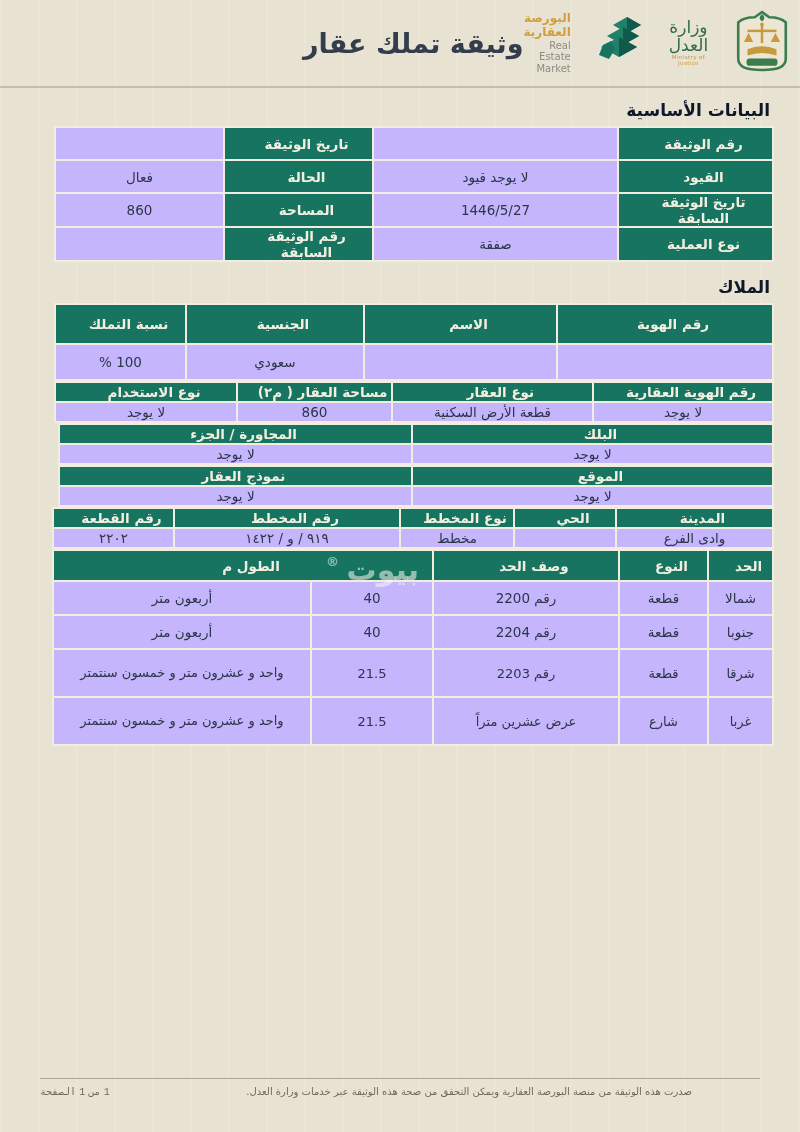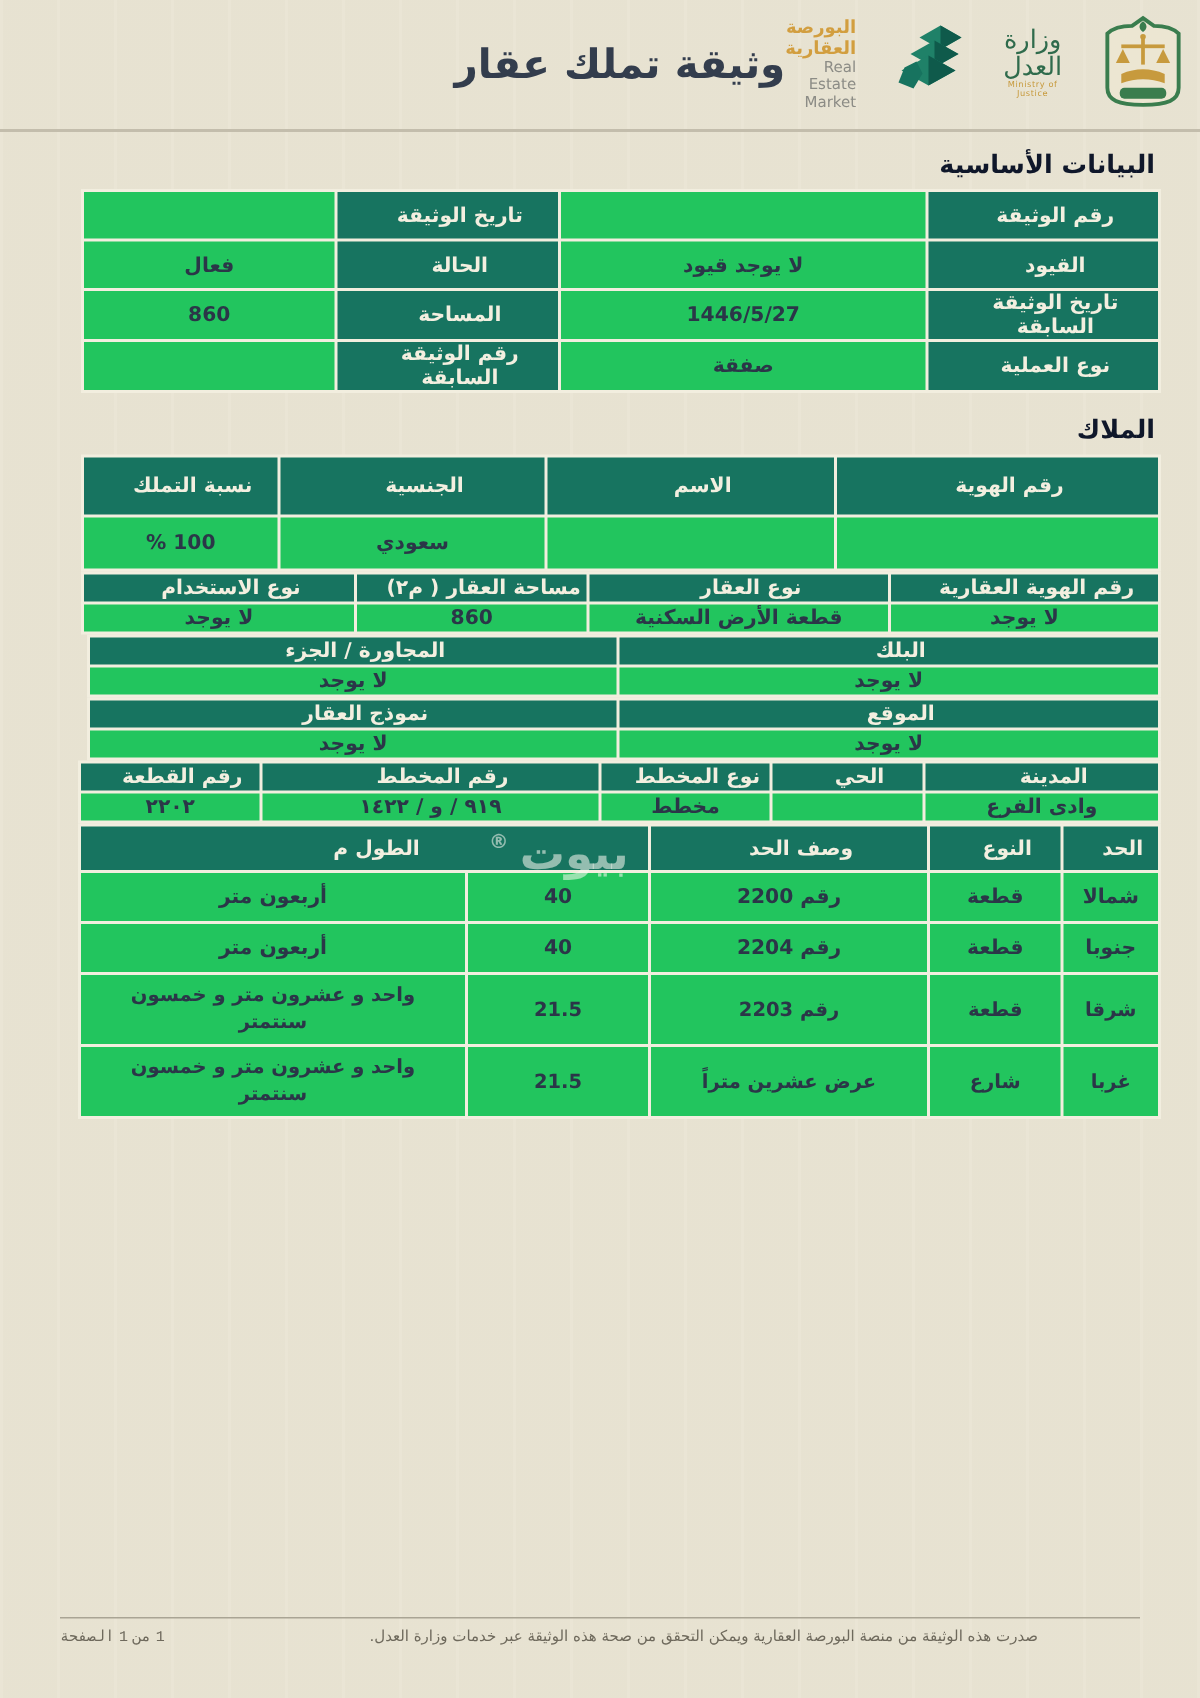--- a/index.html
+++ b/index.html
@@ -79,23 +79,23 @@
     font-size: 13.5px;
     overflow: hidden;
   }
   td.h {
     background: #177460;
     color: #f3efe0;
     font-weight: bold;
     padding-left: 16px;
   }
   td.v {
-    background: #22c55e;
+    background: #c4b5fd;
     color: #2b3648;
-    font-weight: 700;
+    font-weight: 400;
   }
   .tbl-basic td { height: 31px; }
   .tbl-owners td.h { height: 38px; }
   .tbl-owners td.v { height: 34px; }
   .tbl-prop td { height: 18px; }
   .tbl-bound { margin-top: 18px; }
   .tbl-bound td { height: 29px; }
   .tbl-bound tr.r1 td, .tbl-bound tr.r2 td { height: 32px; }
   .tbl-bound tr.r3 td, .tbl-bound tr.r4 td { height: 46px; font-size: 13px; }
   .tbl-bound td.wrap { padding: 2px 18px; line-height: 1.35; }

